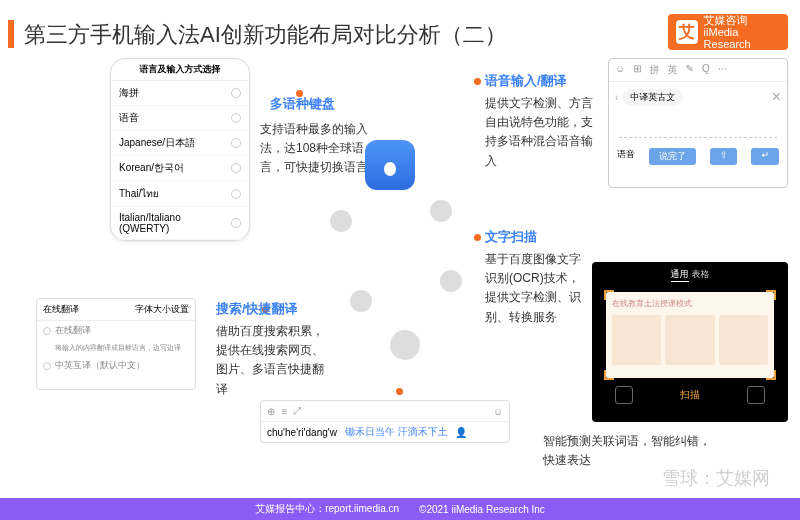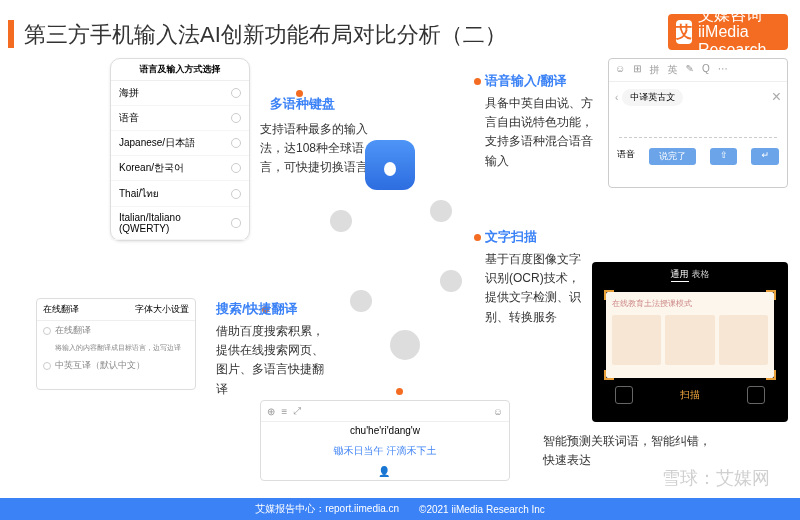--- a/index.html
+++ b/index.html
@@ -2,22 +2,22 @@
 <html><head>
 <meta charset="utf-8">
 <style>
 * { box-sizing: border-box; margin: 0; padding: 0; }
 body { font-family: "Microsoft YaHei", sans-serif; width: 800px; height: 520px; position: relative; background: #fff; overflow: hidden; }
 .page { position: relative; width: 800px; height: 520px; }
 .orange-bar { position: absolute; left: 8px; top: 20px; width: 6px; height: 28px; background: #f36c21; }
 .title { position: absolute; left: 24px; top: 20px; font-size: 22px; color: #333; }
 .logo-area { position: absolute; right: 12px; top: 14px; width: 120px; height: 36px; background: #f36c21; border-radius: 4px; display: flex; align-items: center; padding: 0 8px; }
 .logo-icon { width: 24px; height: 24px; background: #fff; border-radius: 4px; display: flex; align-items: center; justify-content: center; color: #f36c21; font-weight: bold; font-size: 16px; }
-.logo-text { color: #fff; font-size: 16px; margin-left: 6px; line-height: 1.1; }
-.lang-panel { position: absolute; left: 110px; top: 58px; width: 140px; background: #fff; border: 1px solid #ddd; border-radius: 10px; font-size: 10px; box-shadow: 0 1px 3px rgba(0,0,0,0.1); }
+.logo-text { color: #fff; font-size: 11px; margin-left: 6px; line-height: 1.1; }
+.lang-panel { position: absolute; left: 110px; top: 58px; width: 140px; background: #fff; border: 1px solid #ddd; border-radius: 15px; font-size: 10px; box-shadow: 0 1px 3px rgba(0,0,0,0.1); }
 .lang-title { text-align: center; font-weight: bold; padding: 4px 0; border-bottom: 1px solid #eee; font-size: 9px; }
 .lang-row { display: flex; justify-content: space-between; align-items: center; padding: 5px 8px; border-bottom: 1px solid #f5f5f5; }
 .radio { width: 10px; height: 10px; border: 1px solid #ccc; border-radius: 50%; }
 .feat-label { font-size: 13px; color: #3b82f6; font-weight: bold; position: absolute; }
 .feat-desc { font-size: 12px; color: #333; position: absolute; line-height: 1.6; }
 .dot { width: 7px; height: 7px; background: #f36c21; border-radius: 50%; position: absolute; }
 .voice-panel { position: absolute; right: 12px; top: 58px; width: 180px; height: 130px; background: #fff; border: 1px solid #ccc; border-radius: 4px; }
 .voice-top { display: flex; gap: 8px; padding: 4px 6px; border-bottom: 1px solid #eee; font-size: 10px; color: #999; }
 .voice-mid { display: flex; align-items: center; padding: 6px; gap: 4px; }
 .voice-chip { background: #f5f5f5; border-radius: 10px; padding: 2px 8px; font-size: 9px; }
@@ -36,23 +36,23 @@
 .sp-radio { width:8px; height:8px; border:1px solid #ccc; border-radius:50%; }
 .ocr-panel { position: absolute; right: 12px; top: 262px; width: 196px; height: 160px; background: #000; border-radius: 4px; color: #fff; font-size: 9px; }
 .ocr-tabs { display: flex; justify-content: center; gap: 3px; padding: 6px; color: #ccc; }
 .ocr-frame { margin: 4px 14px; height: 86px; background: #fdf6ec; border-radius: 2px; position: relative; padding: 6px; color: #c88; }
 .ocr-corner { position: absolute; width: 10px; height: 10px; border: 2px solid #e8a13a; }
 .ocr-bottom { display: flex; justify-content: space-around; align-items: center; padding: 4px 0; }
 .ocr-icon { width: 18px; height: 18px; border: 1px solid #666; border-radius: 3px; }
 .ocr-btn { color: #e8a13a; font-size: 10px; }
 .predict-panel { position: absolute; left: 260px; top: 400px; width: 250px; background: #fff; border: 1px solid #ddd; border-radius: 4px; font-size: 10px; }
 .pp-input { display: flex; align-items: center; padding: 4px 6px; gap: 6px; border-bottom: 1px solid #eee; color: #999; }
-.pp-row { padding: 3px 6px; display:flex; gap:8px; align-items:center;flex-direction:column; }
+.pp-row { padding: 3px 6px; display:flex; gap:8px; align-items:center; }
 .pp-blue { color: #4285f4; }
-.footer { position: absolute; bottom: 0; left: 0; right: 0; height: 22px; background: #3b82f6; color: #fff; font-size: 10px; display: flex; align-items: center; justify-content: center; }
+.footer { position: absolute; bottom: 0; left: 0; right: 0; height: 22px; background: #8b5cf6; color: #fff; font-size: 10px; display: flex; align-items: center; justify-content: center; }
 .watermark { position: absolute; right: 30px; bottom: 30px; font-size: 18px; color: #d0d0d0; }
 .watermark2 { position: absolute; left: 330px; top: 230px; font-size: 32px; color: #eee; transform: rotate(-10deg); letter-spacing: 6px; }
 </style>
 </head>
 <body>
 <div class="page">
 
 <div class="orange-bar"></div>
 <div class="title">第三方手机输入法AI创新功能布局对比分析（二）</div>
 <div class="logo-area">
@@ -92,21 +92,21 @@
         <span class="radio"></span>
       </div>
 </div>
 
 <div class="dot" style="left:296px; top:90px;"></div>
 <div class="feat-label" style="left:270px; top:95px;">多语种键盘</div>
 <div class="feat-desc" style="left:260px; top:120px; width:110px;">支持语种最多的输入法，达108种全球语言，可快捷切换语言</div>
 
 <div class="dot" style="left:474px; top:78px;"></div>
 <div class="feat-label" style="left:485px; top:72px;">语音输入/翻译</div>
-<div class="feat-desc" style="left:485px; top:94px; width:110px;">具备中英自由说、方言自由说特色功能，支持多语种混合语音输入</div>
+<div class="feat-desc" style="left:485px; top:94px; width:110px;">提供文字检测、方言自由说特色功能，支持多语种混合语音输入</div>
 
 <div class="voice-panel">
   <div class="voice-top">
     <span>☺</span>
     <span>⊞</span>
     <span>拼</span>
     <span>英</span>
     <span>✎</span>
     <span>Q</span>
     <span>⋯</span>

